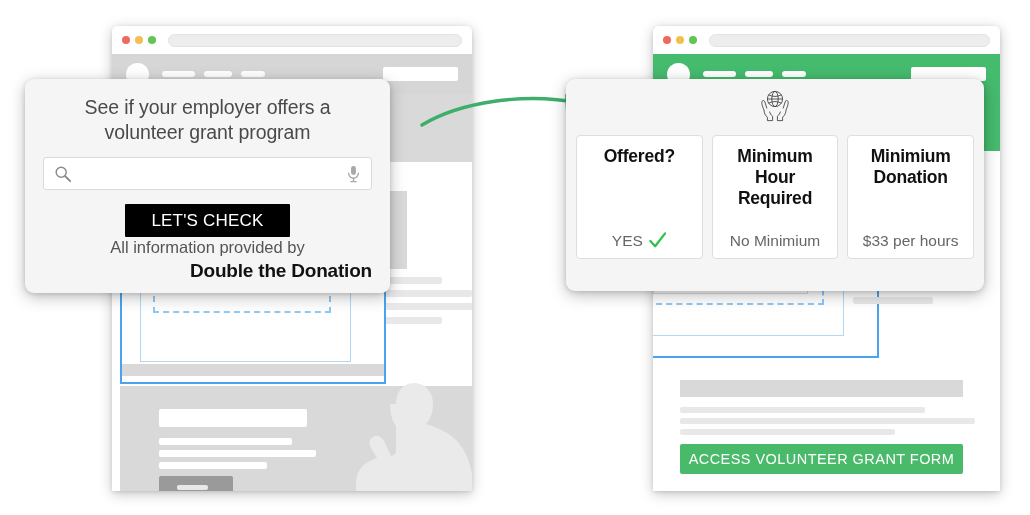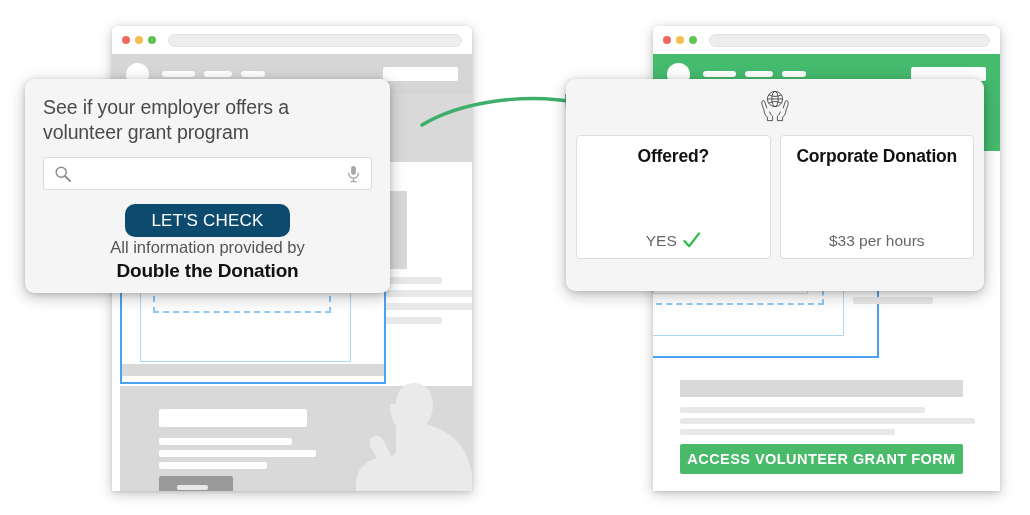--- a/index.html
+++ b/index.html
@@ -124,20 +124,21 @@
     top: 79px;
     width: 365px;
     height: 214px;
     background: #F5F5F5;
     border-radius: 9px;
     box-shadow: 0 4px 16px rgba(0,0,0,0.26), 0 1px 5px rgba(0,0,0,0.14);
     box-sizing: border-box;
     padding: 16px 18px 0 18px;
   }
   #popup .headline {
+    text-align: center;
     color: #4A4A4A;
     font-size: 19.5px;
     line-height: 25px;
     font-weight: 400;
     letter-spacing: -0.1px;
   }
   .searchwrap {
     position: relative;
     margin-top: 12px;
     height: 33px;
@@ -169,37 +170,37 @@
     right: 11px; top: 50%;
     transform: translateY(-50%);
     width: 13px; height: 18px;
   }
   #lets-check {
     display: block;
     margin: 14px auto 0 auto;
     width: 165px;
     height: 33px;
     border: 0;
-    border-radius: 10px;
-    background: #0c4a6e;
+    border-radius: 1px;
+    background: #000000;
     color: #ffffff;
     font-family: "Liberation Sans", sans-serif;
     font-size: 17px;
     letter-spacing: 0.2px;
     cursor: pointer;
   }
   .provided {
     text-align: center;
     color: #555555;
     font-size: 16.5px;
     line-height: 21px;
   }
   .brand {
     margin-top: 2px;
-    text-align: center;
+    text-align: right;
     color: #111111;
     font-size: 19px;
     font-weight: bold;
     letter-spacing: -0.2px;
   }
 
   
   #grants {
     position: absolute;
     left: 566px;
@@ -258,21 +259,21 @@
   }
   .check { width: 19px; height: 19px; }
 
   
   #access-btn {
     position: absolute;
     border: 0;
     background: #49B96A;
     color: #ffffff;
     font-family: "Liberation Sans", sans-serif;
-    font-weight: bold;
+    font-weight: normal;
     font-size: 14.5px;
     letter-spacing: 0.45px;
     border-radius: 2px;
     cursor: pointer;
   }
 
   
   #arrow { position: absolute; left: 415px; top: 84px; width: 185px; height: 52px; }
 </style>
 </head>
@@ -416,21 +417,25 @@
       <div class="tile">
         <div class="t-title">Offered?</div>
         <div class="t-val">
           <span>YES</span>
           <svg class="check" viewBox="0 0 20 20">
             <path d="M2.5 10.5 L7.5 16 L18 2.5" stroke="#2FC04A" stroke-width="2.4" fill="none" stroke-linecap="round" stroke-linejoin="round"></path>
           </svg>
         </div>
       </div>
 
-
       <div class="tile">
-        <div class="t-title">Corporate Donation</div>
+        <div class="t-title">Minimum Hour Required</div>
+        <div class="t-val">No Minimium</div>
+      </div>
+
+      <div class="tile">
+        <div class="t-title">Minimium Donation</div>
         <div class="t-val">$33 per hours</div>
       </div>
     </div>
   </div>
 
 </div>
 
 </body></html>

